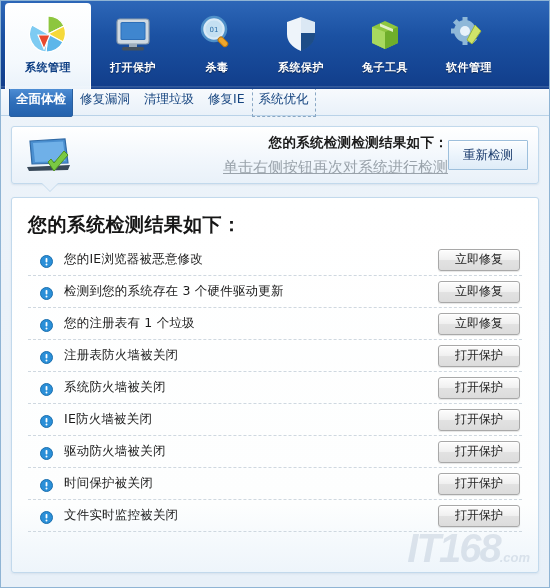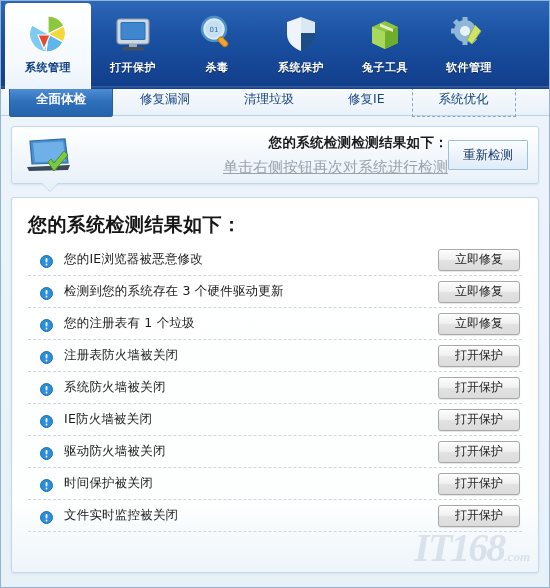--- a/index.html
+++ b/index.html
@@ -72,21 +72,21 @@
     background: linear-gradient(180deg,#f7fafd 0%, #e9f1f9 100%);
     border-bottom: 1px solid #b9d2e8;
     display: flex;
     align-items: center;
     padding-left: 8px;
     gap: 0px;
   }
   .subtab {
     height: 30px;
     line-height: 21px;
-    padding: 0 26px;
+    padding: 0 6px;
     font-size: 12.5px;
     color: #15447f;
     cursor: pointer;
     white-space: nowrap;
     border: 1px solid transparent;
   }
   .subtab.active {
     background: linear-gradient(180deg,#4f8fd6 0%, #2f6fba 50%, #2462ad 100%);
     color: #ffffff;
     font-weight: bold;
@@ -185,21 +185,21 @@
     cursor: pointer;
     box-shadow: inset 0 1px 0 #ffffff, 0 1px 1px rgba(0,0,0,.10);
     margin-right: 2px;
   }
 
   
   .watermark {
     position: absolute;
     right: 8px; bottom: 4px;
     font-size: 40px; font-weight: bold;
-    font-family: Liberation Serif, serif;
+    font-family: Liberation Sans, sans-serif;
     color: rgba(150,170,190,0.28);
     letter-spacing: -2px;
     pointer-events: none;
     font-style: italic;
     line-height: 1;
   }
   .watermark small { font-size: 13px; letter-spacing: 0; }
 </style>
 </head>
 <body>

